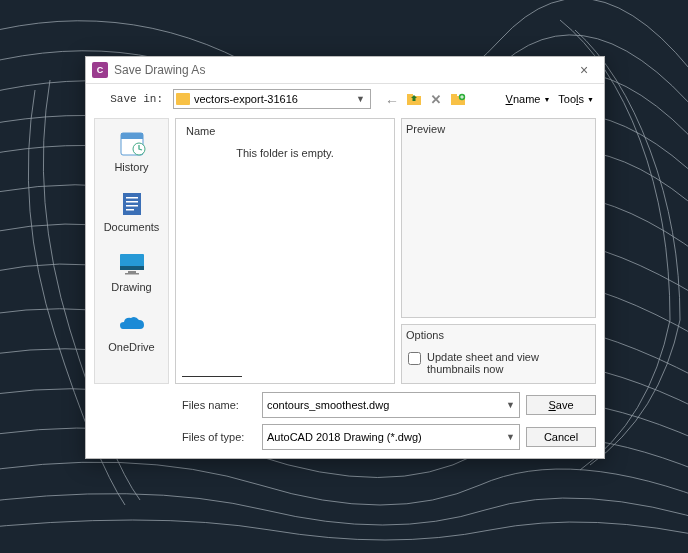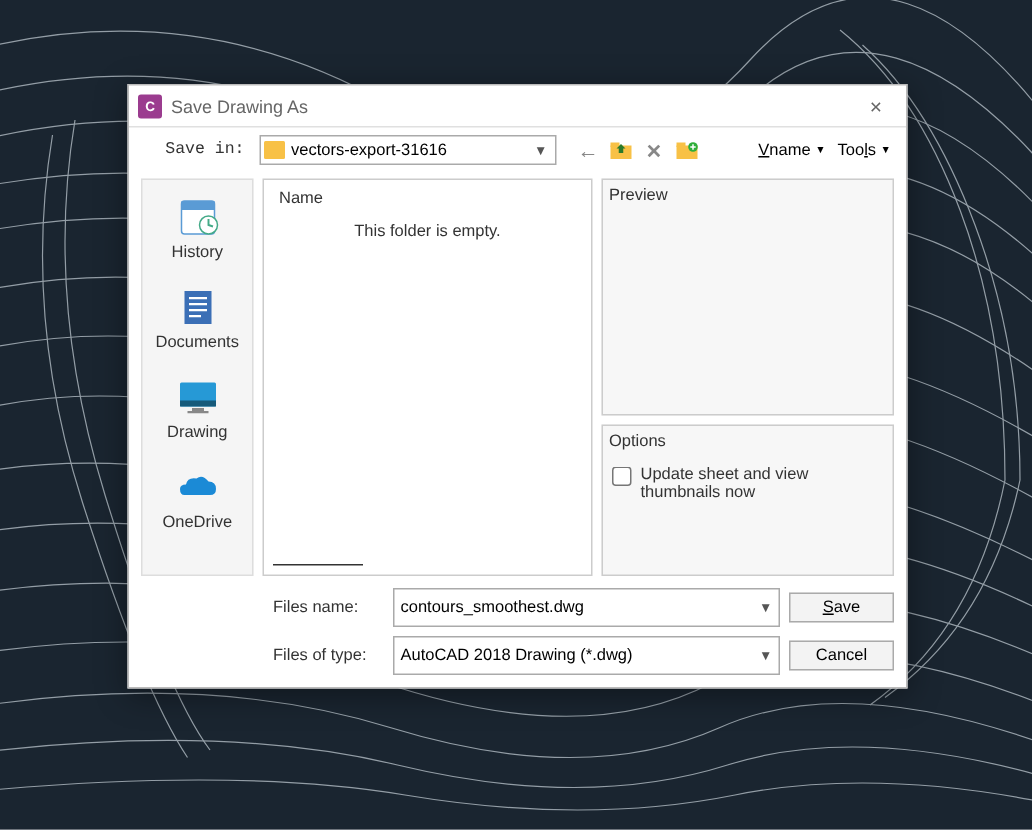--- a/index.html
+++ b/index.html
@@ -119,21 +119,21 @@
   .filelist .empty {
     text-align: center; color: #333;
     margin-top: 8px; font-size: 11px;
   }
   .filelist .scrollplaceholder {
     position: absolute; bottom: 6px; left: 6px;
     width: 60px; height: 1px; background: #333;
   }
   .right { width: 195px; display: flex; flex-direction: column; gap: 6px; }
   .panel { border: 1px solid #ccc; background: #f7f7f7; padding: 4px; font-size: 11px; color: #333; }
-  .panel.preview { height: 158px; }
+  .panel.preview { height: 200px; }
   .panel.options { flex: 1; }
   .panel .ptitle { margin-bottom: 6px; }
   .chkrow { display: flex; align-items: flex-start; gap: 6px; padding: 4px 2px; }
   .chkrow input { margin-top: 1px; }
   .bottomrows {
     padding: 4px 8px 8px 8px;
     display: flex; flex-direction: column; gap: 6px;
   }
   .brow { display: flex; align-items: center; gap: 6px; }
   .brow .blabel { width: 162px; text-align: left; padding-left: 88px; font-size: 11px; color: #333; }

